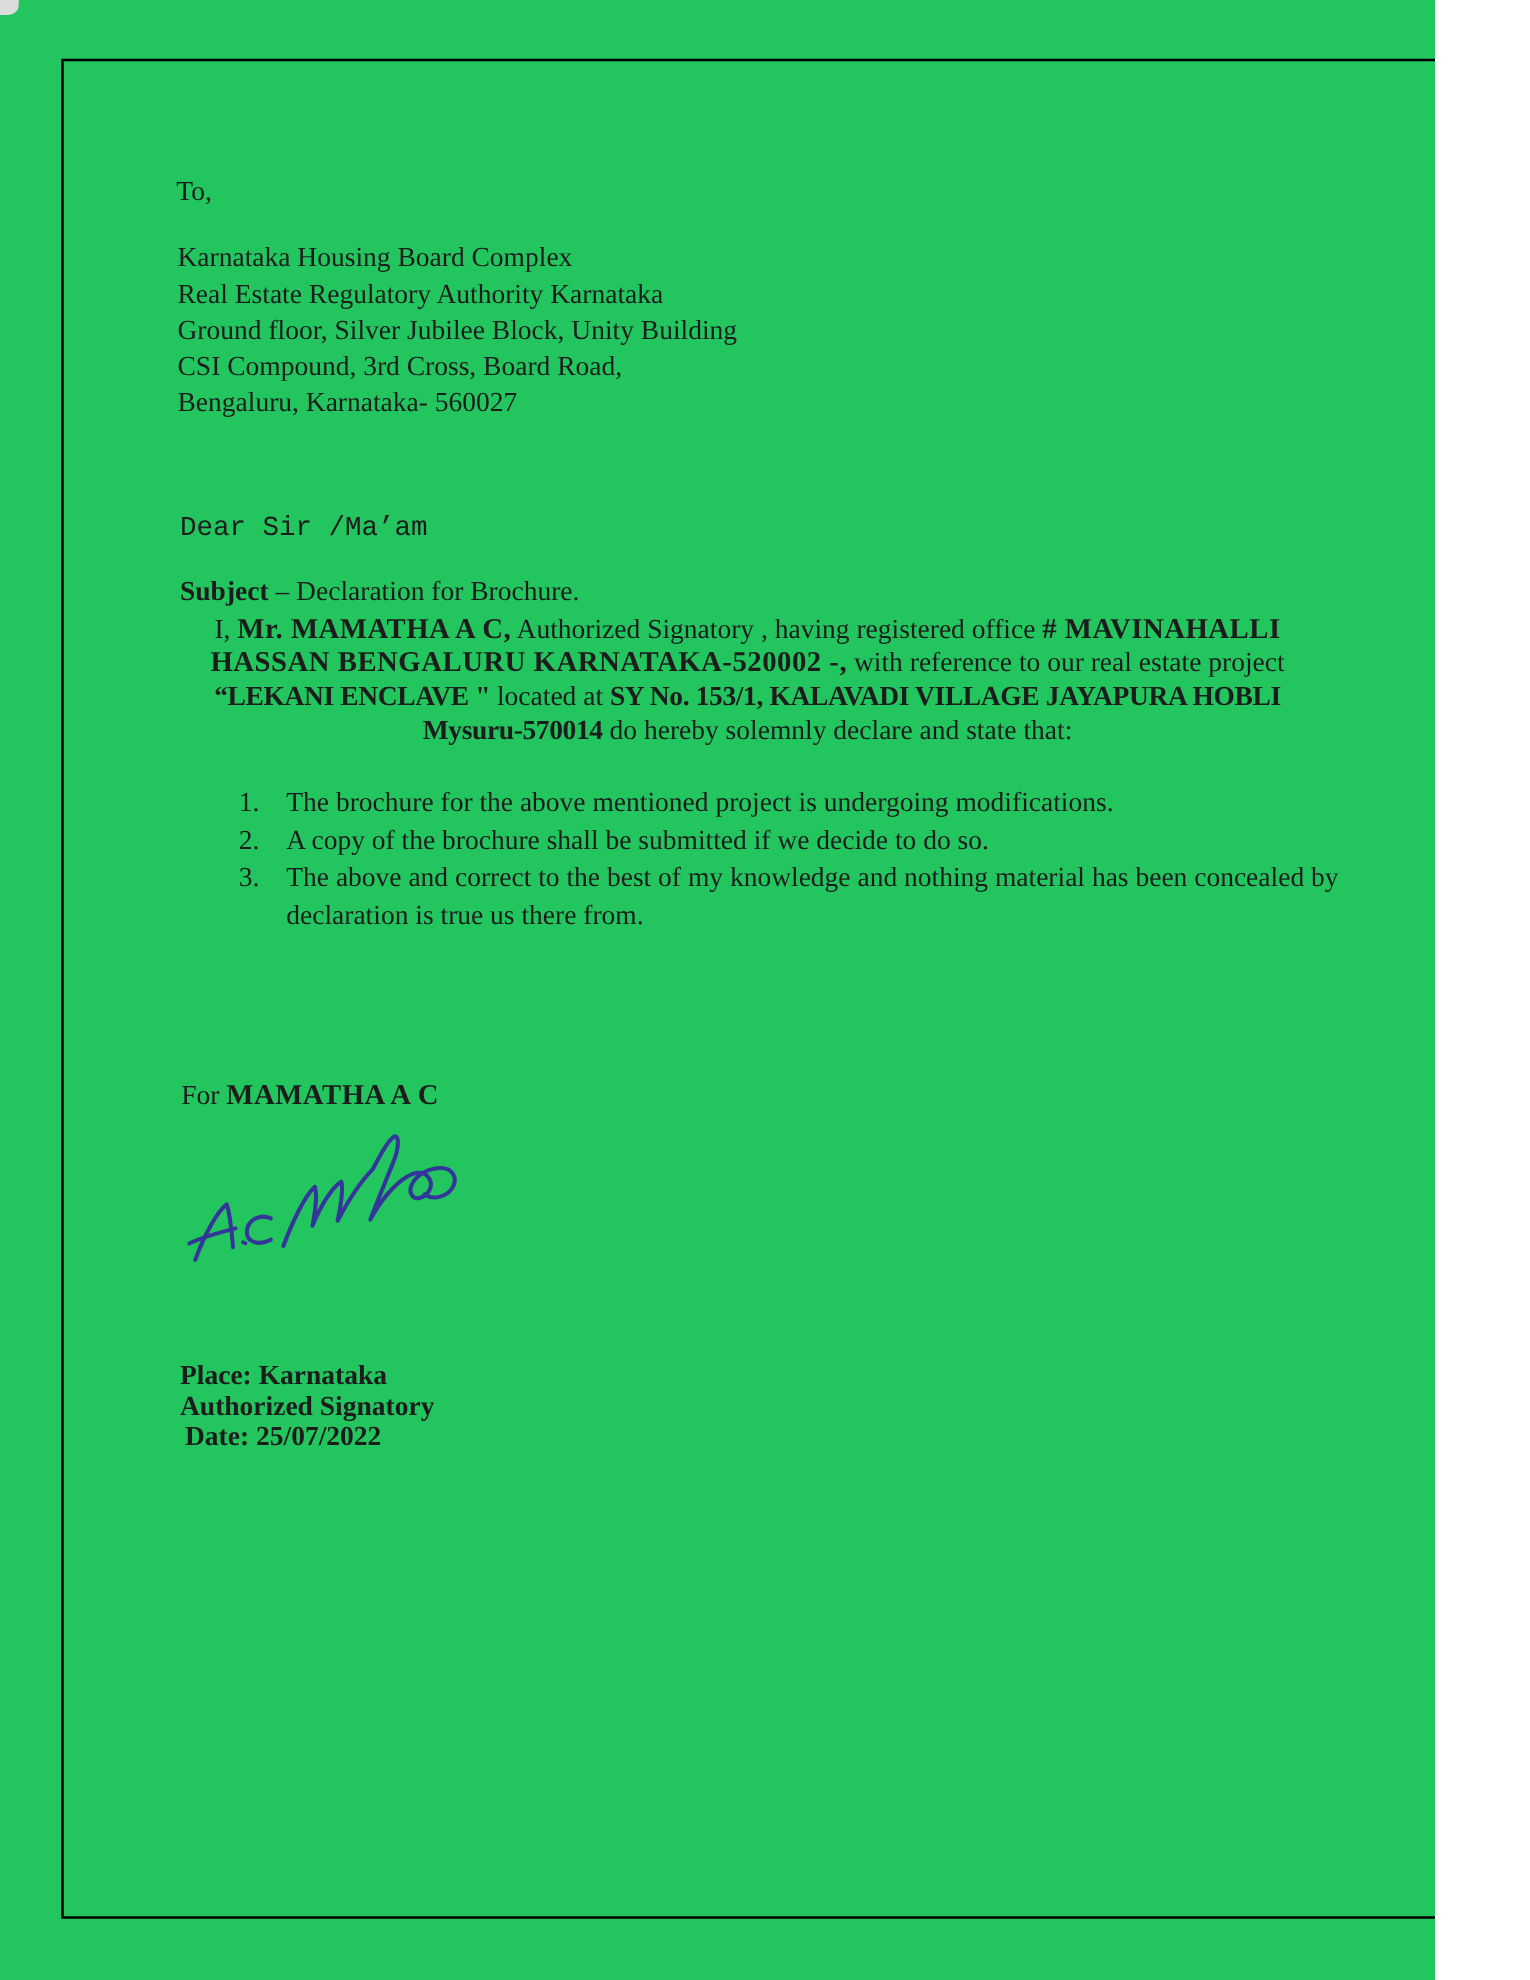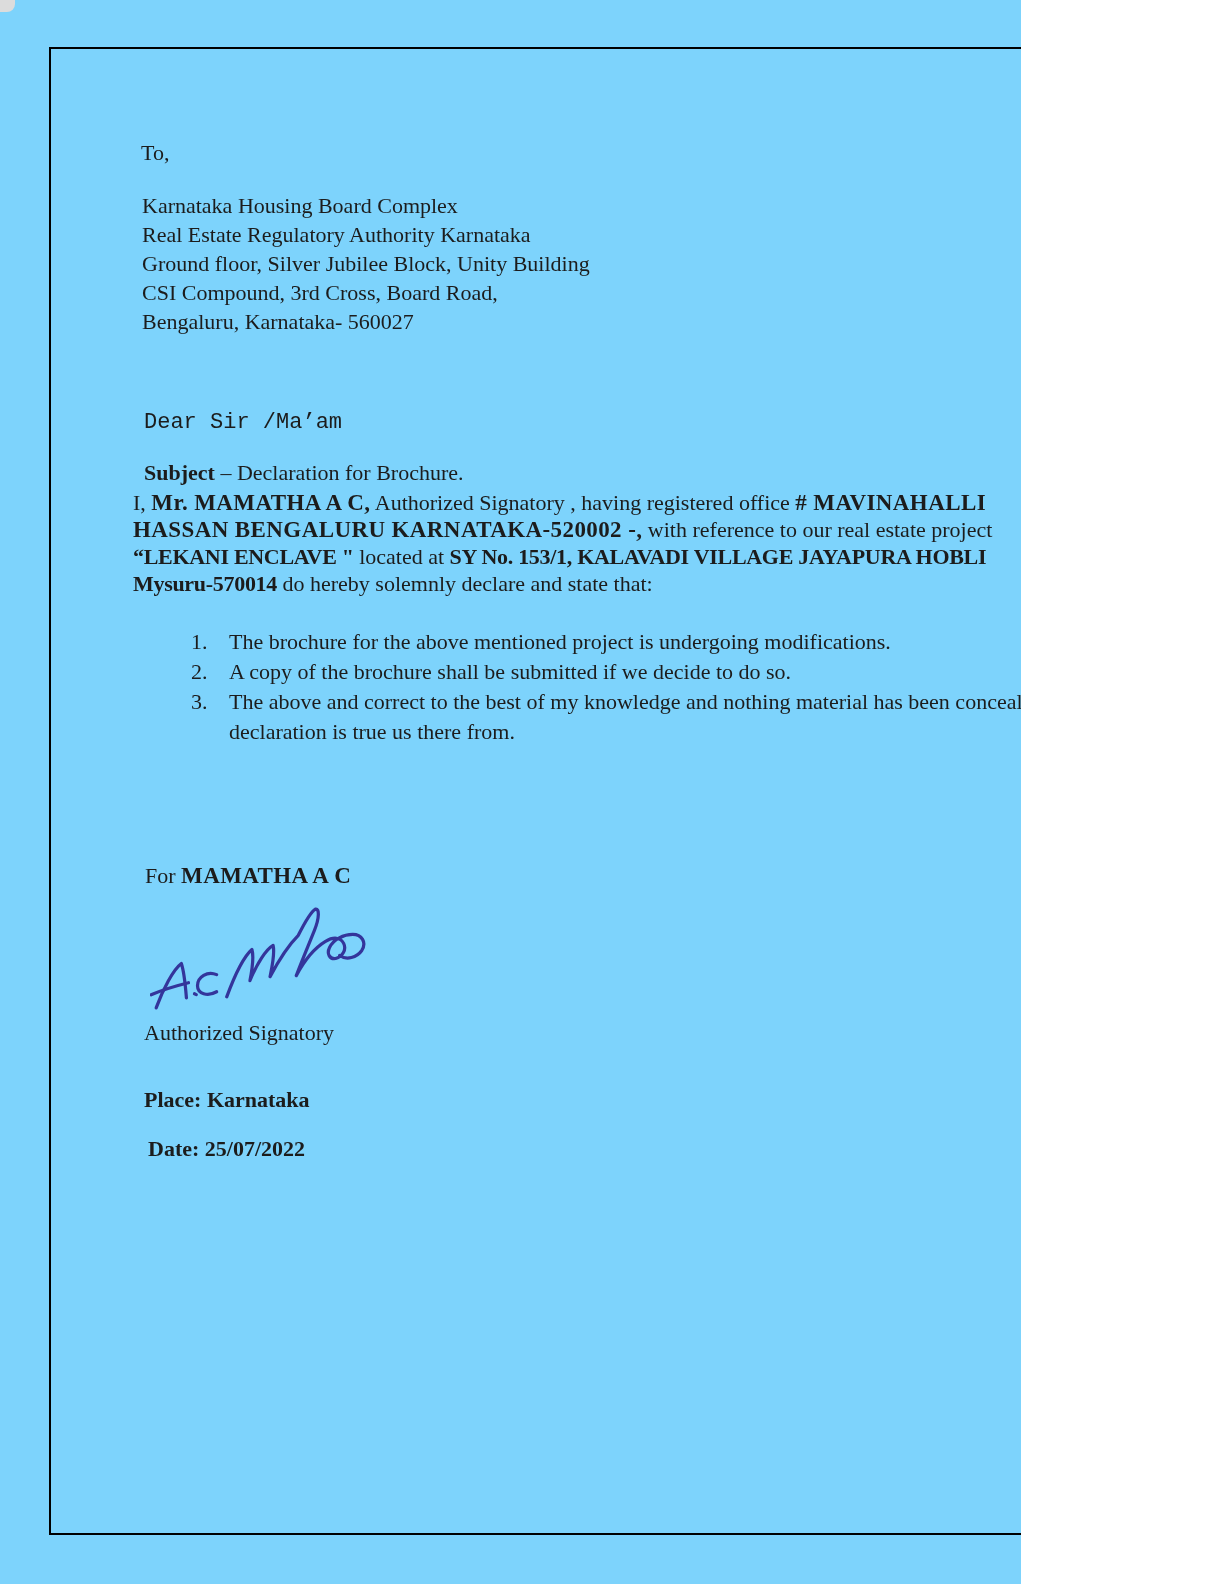--- a/index.html
+++ b/index.html
@@ -1,21 +1,21 @@
 <!DOCTYPE html>
 <html><head>
 <meta charset="utf-8">
 <title>Declaration for Brochure</title>
 <style>
   html, body { margin: 0; padding: 0; background: #ffffff; }
   .page {
     position: relative;
-    width: 1021px;
+    width: 1148px;
     height: 1584px;
-    background: #7dd3fc;
+    background: #22c55e;
     font-family: "Liberation Serif", "DejaVu Serif", serif;
     color: #1c1c1c;
     overflow: hidden;
   }
   .scan-artifact {
     position: absolute;
     left: 0; top: 0;
     width: 15px; height: 12px;
     background: #dcdcdc;
     border-radius: 0 0 8px 0;
@@ -28,26 +28,26 @@
   }
   .block { position: absolute; font-size: 22px; }
   .b  { font-weight: bold; }
   .lg { font-weight: bold; font-size: 23px; letter-spacing: 0.4px; }
   .cond { font-weight: bold; letter-spacing: -0.3px; }
 
   .to-line    { left: 141px; top: 140px; }
   .address    { left: 142px; top: 191px; line-height: 29px; }
   .greeting   { left: 144px; top: 410px; font-family: Liberation Mono, monospace; }
   .subject    { left: 144px; top: 460px; }
-  .decl       { left: 133px; top: 489px; width: 930px; line-height: 27px; margin: 0; text-align: left; }
+  .decl       { left: 133px; top: 489px; width: 930px; line-height: 27px; margin: 0; text-align: center; }
   .points     { left: 143px; top: 615px; width: 900px; line-height: 30px; margin: 12px; padding-left: 58px; }
   .points li  { padding-left: 16px; }
   .for-line   { left: 145px; top: 851px; margin-top: 12px; }
   .signature  { position: absolute; left: 150px; top: 893px; width: 222px; height: 126px; }
-  .auth-line  { left: 144px; top: 1020px; font-weight: normal; text-align: right; }
+  .auth-line  { left: 144px; top: 1112px; font-weight: bold; text-align: right; }
   .place-line { left: 144px; top: 1087px; font-weight: bold; }
   .date-line  { left: 148px; top: 1136px; font-weight: bold; }
 </style>
 </head>
 <body>
 
 <div class="page">
 
   <div class="scan-artifact"></div>
   <div class="frame"></div>

